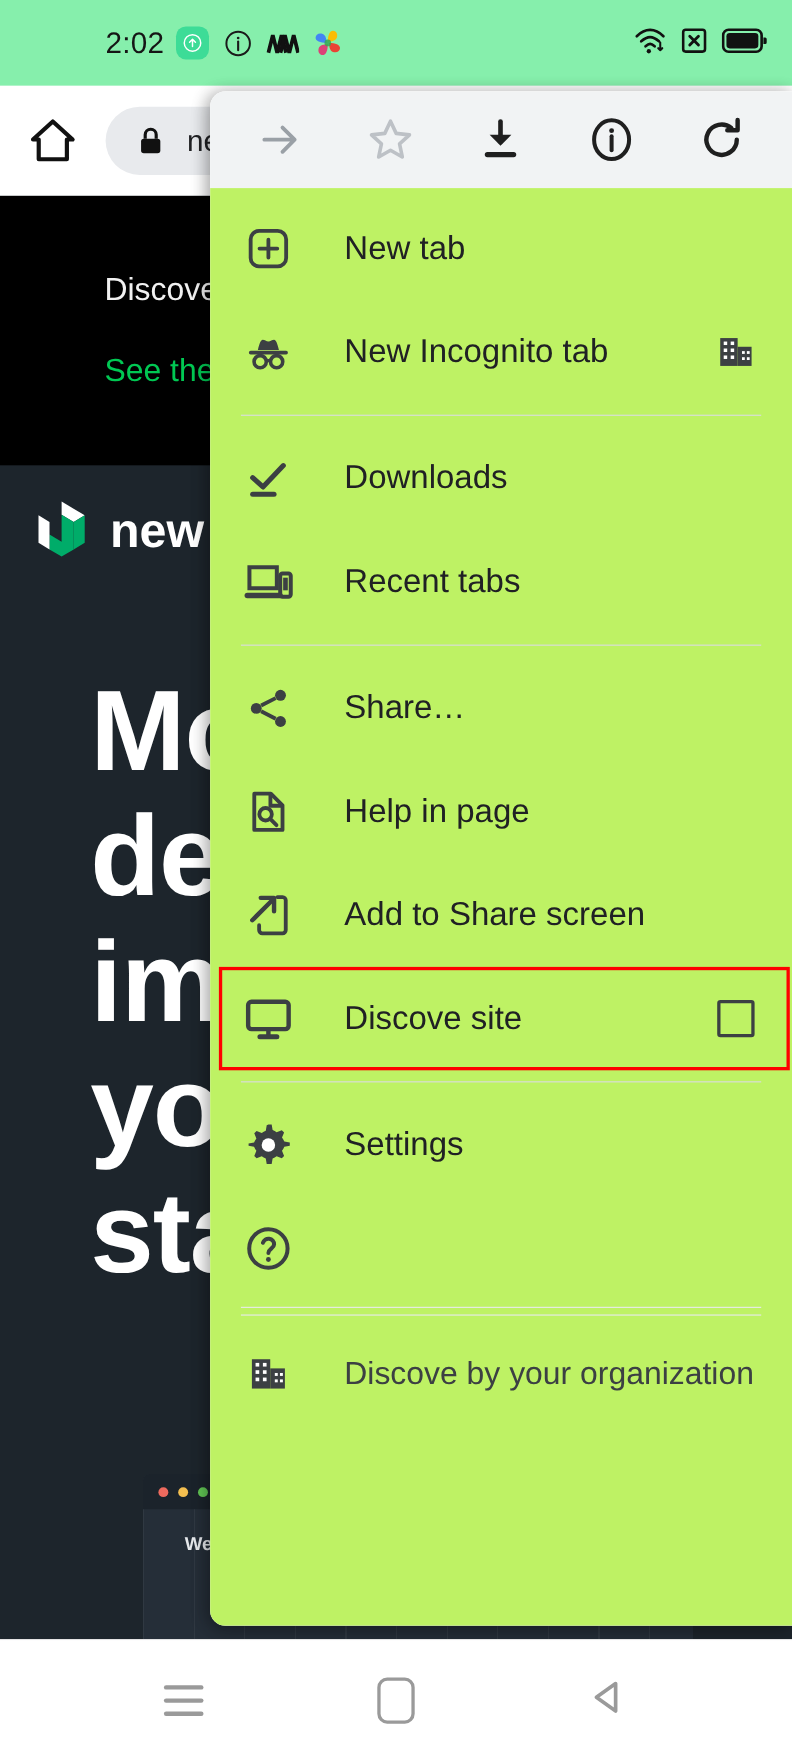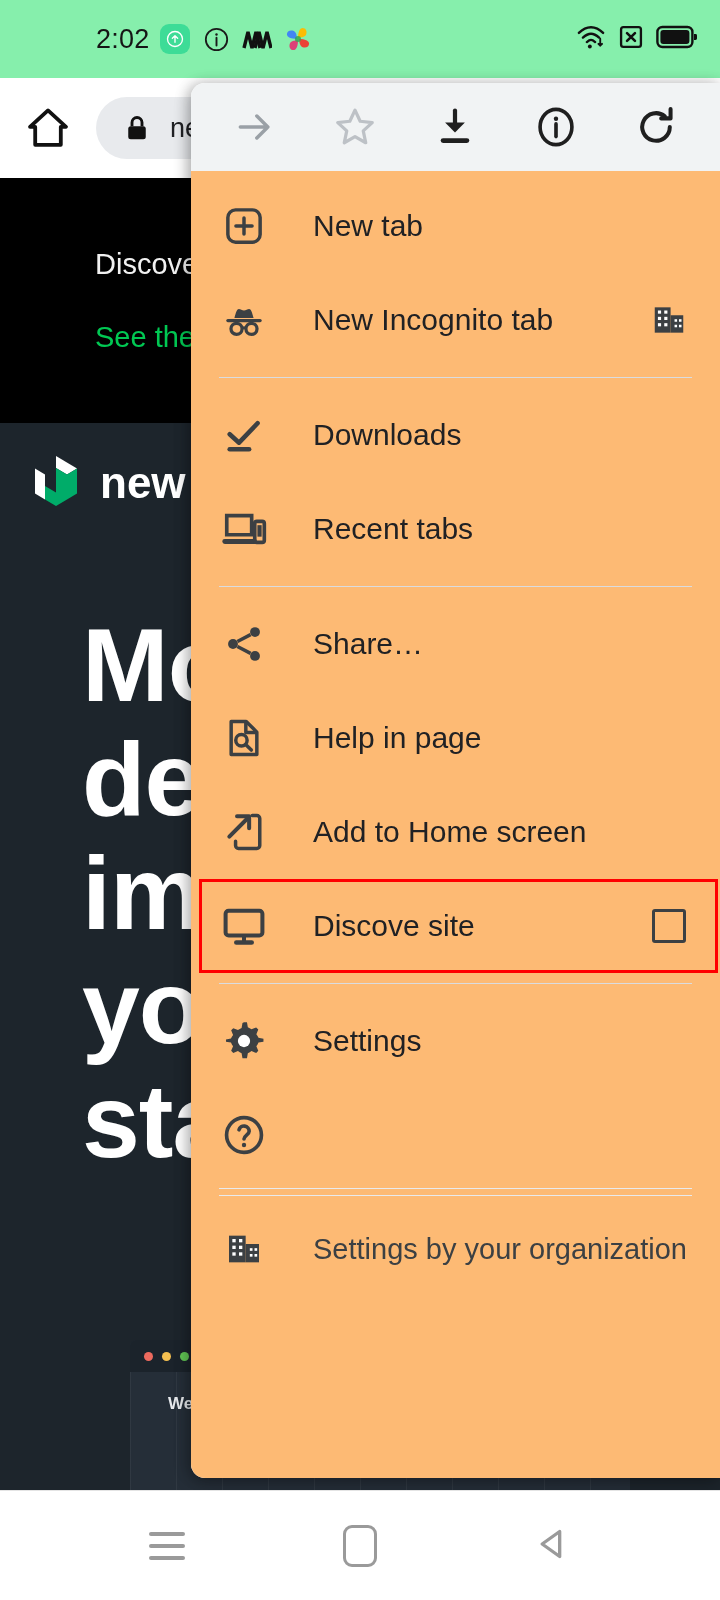--- a/index.html
+++ b/index.html
@@ -243,21 +243,21 @@
     padding: 0 14px;
     box-sizing: border-box;
     flex: none;
   }
   .menu-header-btn {
     width: 64px; height: 64px;
     display: flex; align-items: center; justify-content: center;
   }
   .menu-body {
     flex: 1;
-    background: #fdba74;
+    background: #bef264;
     padding-top: 8px;
     box-sizing: border-box;
   }
   .menu-item {
     height: 94px;
     display: flex;
     align-items: center;
     padding: 0 28px 0 28px;
     box-sizing: border-box;
     position: relative;
@@ -559,21 +559,21 @@
     </div>
 
     <div class="menu-item">
       <span class="mi-icon">
         <svg width="44" height="44" viewBox="0 0 24 24">
           <path d="M16.5 3 H19 a1.6 1.6 0 0 1 1.6 1.6 V19.4 A1.6 1.6 0 0 1 19 21 H9 a1.6 1.6 0 0 1 -1.6 -1.6 V17" fill="none" stroke="#3c4043" stroke-width="1.9" stroke-linecap="round"></path>
           <path d="M4 14.5 L14.4 4.1" stroke="#3c4043" stroke-width="2.2" stroke-linecap="round"></path>
           <path d="M8.2 3.4 h6.6 v6.6" fill="none" stroke="#3c4043" stroke-width="2.2" stroke-linecap="round" stroke-linejoin="round"></path>
         </svg>
       </span>
-      <span class="mi-label">Add to Home screen</span>
+      <span class="mi-label">Add to Share screen</span>
     </div>
 
     <div class="menu-item">
       <span class="highlight-box"></span>
       <span class="mi-icon">
         <svg width="46" height="44" viewBox="0 0 24 22">
           <rect x="2.4" y="3" width="19.2" height="13" rx="1.6" fill="none" stroke="#3c4043" stroke-width="2.1"></rect>
           <path d="M12 16 v3" stroke="#3c4043" stroke-width="2.1"></path>
           <path d="M8 19.6 h8" stroke="#3c4043" stroke-width="2.4" stroke-linecap="round"></path>
         </svg>
@@ -621,21 +621,21 @@
               <rect x="9" y="10" width="2" height="2"></rect>
             <rect x="5" y="14" width="2" height="2"></rect>
               <rect x="9" y="14" width="2" height="2"></rect>
             <rect x="15.5" y="11.5" width="1.6" height="1.6"></rect>
               <rect x="18.3" y="11.5" width="1.6" height="1.6"></rect>
             <rect x="15.5" y="15" width="1.6" height="1.6"></rect>
               <rect x="18.3" y="15" width="1.6" height="1.6"></rect>
           </g>
         </svg>
       </span>
-      <span class="mi-label muted">Settings by your organization</span>
+      <span class="mi-label muted">Discove by your organization</span>
     </div>
 
   </div>
 </div>
 
 <div class="nav-bar">
   <div class="nav-btn">
     <span class="nav-recents">
       <span></span>
         <span></span>

